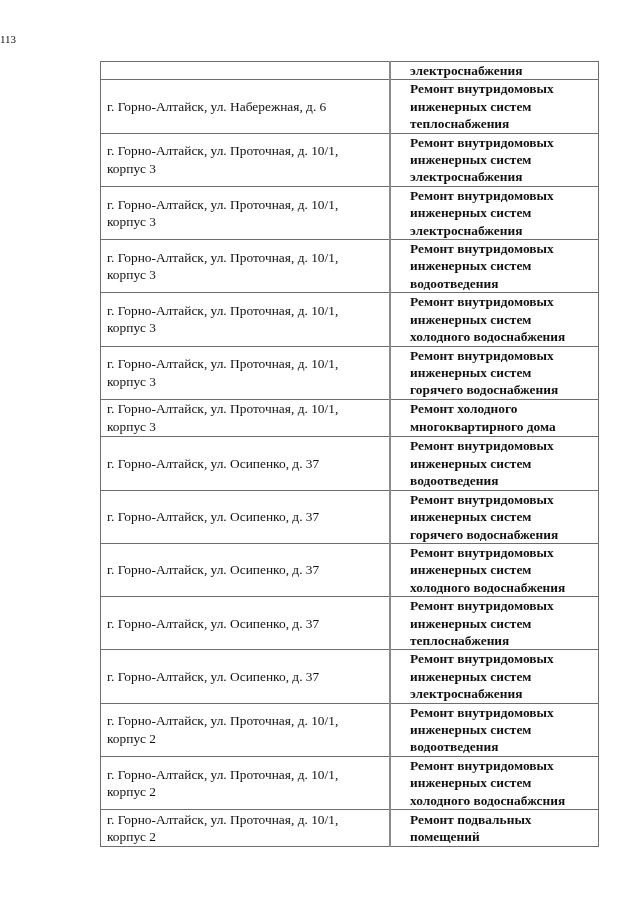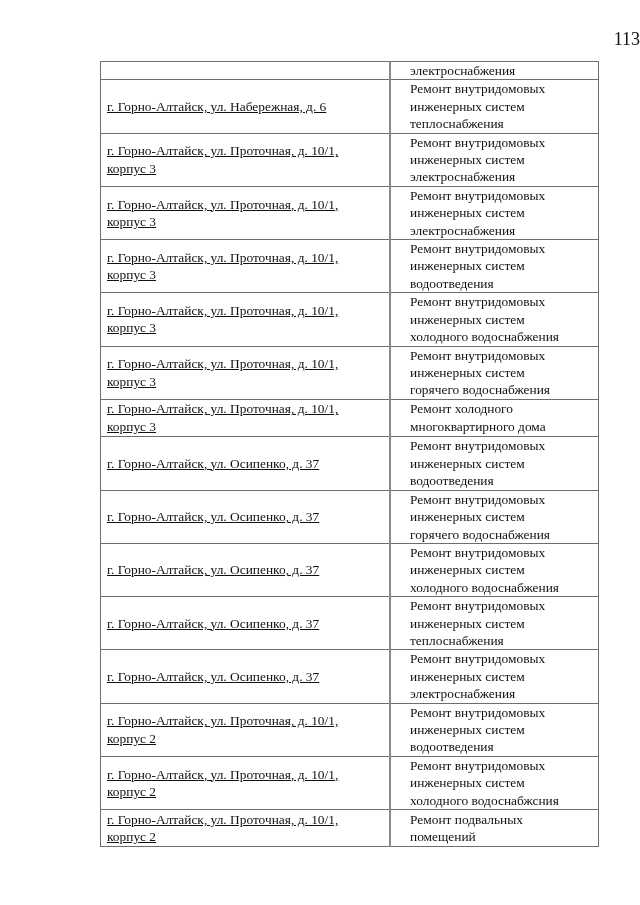--- a/index.html
+++ b/index.html
@@ -3,40 +3,40 @@
 <meta charset="utf-8">
 <style>
   html, body { margin: 0; padding: 0; background: #ffffff; }
   body {
     width: 640px; height: 905px; position: relative; overflow: hidden;
     font-family: "Liberation Serif", "DejaVu Serif", serif;
     color: #111111;
   }
   .page-number {
     position: absolute; top: 31px; left: 0; width: 640px;
-    text-align: right; font-size: 18px; line-height: 16px;
+    text-align: left; font-size: 11px; line-height: 16px;
   }
   table.doc-table {
     position: absolute; left: 100px; top: 61px;
     width: 487px;
     border-collapse: collapse;
     table-layout: fixed;
   }
   table.doc-table td {
     border: 1px solid #6e6e6e;
     font-size: 13.4px;
     line-height: 17.4px;
     padding: 0 4px 0 6px;
     vertical-align: middle;
     overflow: hidden;
   }
   table.doc-table td.col-address { width: 278px; }
-  table.doc-table td.col-work { width: 184px; padding-left: 19px; white-space: pre-line; }
+  table.doc-table td.col-work { width: 184px; padding-left: 19px; white-space: pre-line; font-weight: bold; }
   table.doc-table td.col-work { border-left: 2px solid #8a8a8a; }
-  .addr-text { white-space: pre-line; text-decoration: underline; }
+  .addr-text { white-space: pre-line; }
 </style>
 </head>
 <body>
 
 <div class="page-number">113</div>
 
 <table class="doc-table">
   <tbody id="table-body">
       <tr style="height: 18px;">
         <td class="col-address"><span class="addr-text"></span></td>

